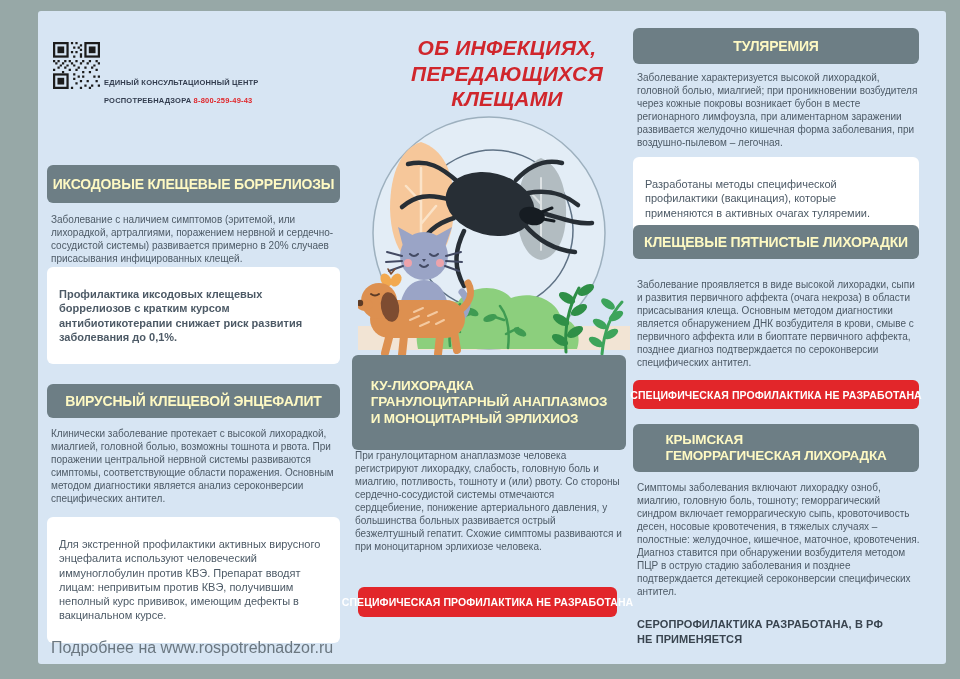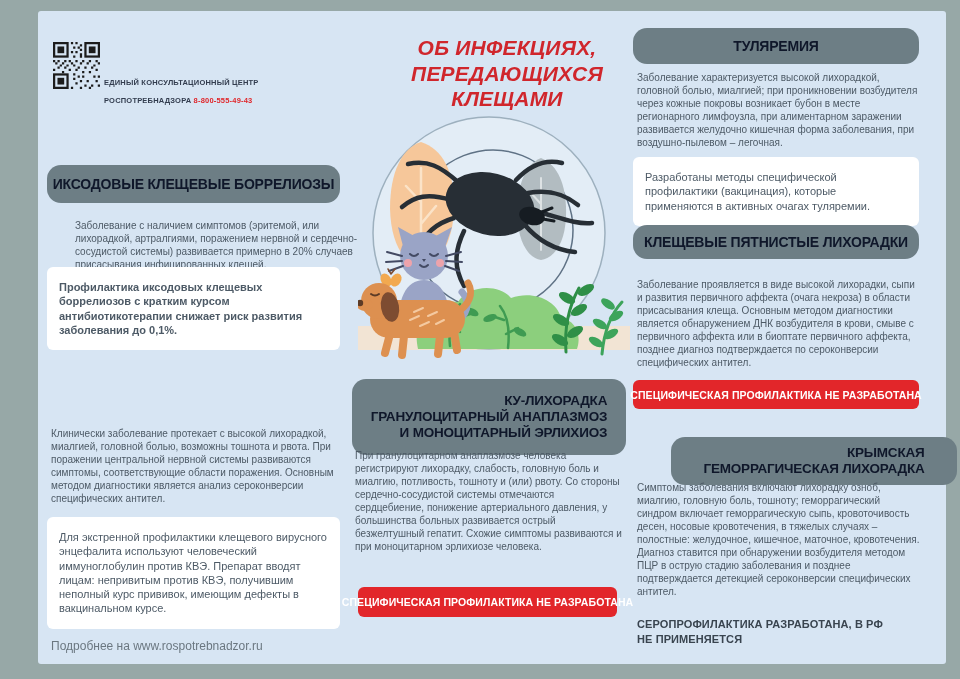--- a/index.html
+++ b/index.html
@@ -28,45 +28,45 @@
   }
   .brand-phone { color:#e0262a; }
 
   .page-title {
     font-size:21px; font-weight:bold; color:#d0262c; text-align:center;
     line-height:1.22; white-space:pre-line; letter-spacing:.2px;
   }
 
   
   .sec-header {
-    background:#6d7e85; color:#0f172a; border-radius:14px;
+    background:#6d7e85; color:#fef9c3; border-radius:6px;
     display:flex; align-items:center; justify-content:center;
-    font-weight:bold; font-size:14px; text-align:right;
+    font-weight:bold; font-size:14px; text-align:left;
     line-height:1.2; padding:4px 8px; letter-spacing:-0.2px;
     white-space:nowrap;
   }
   .sec-header.multi { white-space:pre-line; font-size:13.5px; }
   .sec-body {
     font-size:10px; line-height:1.3; color:#4d5a66; text-align:left;
   }
   .sec-note {
-    background:#ffffff; border-radius:6px; padding:13px 12px;
+    background:#ffffff; border-radius:6px; padding:20px 12px;
     font-size:11px; line-height:1.3; color:#4d5a66;
   }
   .banner {
     background:#e2262a; color:#ffffff; border-radius:6px;
     display:flex; align-items:center; justify-content:center;
     font-weight:bold; font-size:10.5px; text-align:left;
     letter-spacing:.1px; padding:2px 6px; white-space:nowrap;
   }
   .footnote {
     font-size:11px; font-weight:bold; color:#39444f; line-height:1.35;
     white-space:pre-line; letter-spacing:.1px;
   }
-  .footer-link { font-size:12px; color:#6b7780; }
+  .footer-link { font-size:16px; color:#6b7780; }
 </style>
 </head>
 <body>
 
 <div class="card">
 
   <div class="abs" style="left:15px; top:31px;">
     <svg class="qr" viewBox="0 0 21 21">
       <g fill="#1c1c1c">
         <rect x="0.5" y="0.5" width="6" height="6" fill="none" stroke="#1c1c1c" stroke-width="1"></rect>
@@ -74,21 +74,21 @@
         <rect x="14.5" y="0.5" width="6" height="6" fill="none" stroke="#1c1c1c" stroke-width="1"></rect>
         <rect x="16" y="2" width="3" height="3"></rect>
         <rect x="0.5" y="14.5" width="6" height="6" fill="none" stroke="#1c1c1c" stroke-width="1"></rect>
         <rect x="2" y="16" width="3" height="3"></rect>
         <path d="M8 0h1v1H8z M10 0h1v1h-1z M12 1h1v1h-1z M9 2h1v1H9z M11 2h1v1h-1z M12 3h1v1h-1z M8 4h1v1H8z M10 4h1v1h-1z M12 5h1v1h-1z M9 6h1v1H9z M12 6h1v1h-1z M0 8h1v1H0z M2 8h1v1H2z M5 8h1v1H5z M7 8h1v1H7z M10 8h1v1h-1z M13 8h1v1h-1z M16 8h1v1h-1z M19 8h1v1h-1z M1 9h1v1H1z M4 9h1v1H4z M8 9h1v1H8z M12 9h1v1h-1z M15 9h1v1h-1z M20 9h1v1h-1z M3 10h1v1H3z M6 10h1v1H6z M9 10h1v1H9z M18 10h1v1h-1z M2 11h1v1H2z M5 11h1v1H5z M11 11h1v1h-1z M14 11h1v1h-1z M17 11h1v1h-1z M0 12h1v1H0z M7 12h1v1H7z M10 12h1v1h-1z M19 12h1v1h-1z M4 13h1v1H4z M13 13h1v1h-1z M16 13h1v1h-1z M9 14h1v1H9z M11 15h1v1h-1z M13 15h1v1h-1z M18 15h1v1h-1z M20 15h1v1h-1z M9 16h1v1H9z M12 17h1v1h-1z M15 17h1v1h-1z M19 17h1v1h-1z M10 18h1v1h-1z M14 19h1v1h-1z M17 19h1v1h-1z M20 19h1v1h-1z M8 20h1v1H8z M12 20h1v1h-1z M16 20h1v1h-1z"></path>
       </g>
     </svg>
   </div>
   <div class="abs" style="left:66px; top:60px;">
     <span class="brand-sub">ЕДИНЫЙ КОНСУЛЬТАЦИОННЫЙ ЦЕНТР
-РОСПОТРЕБНАДЗОРА </span><span class="brand-sub brand-phone">8-800-555-49-43</span>
+РОСПОТРЕБНАДЗОРА </span><span class="brand-sub brand-phone">8-800-259-49-43</span>
   </div>
 
   <div class="abs page-title" style="left:319px; top:24px; width:300px;font-style:italic;">ОБ ИНФЕКЦИЯХ,
 ПЕРЕДАЮЩИХСЯ КЛЕЩАМИ</div>
 
   <div class="abs" style="left:320px; top:95px; width:272px; height:258px;">
     <svg width="272" height="258" viewBox="0 0 272 258">
 
       <rect x="-12" y="220" width="296" height="24" rx="12" fill="#f2e4d4"></rect>
 
@@ -201,41 +201,42 @@
           <ellipse cx="253" cy="228" rx="8" ry="4" transform="rotate(-30 253 228)"></ellipse>
           <ellipse cx="242" cy="218" rx="8" ry="4" transform="rotate(-150 242 218)"></ellipse>
           <ellipse cx="258" cy="210" rx="8" ry="4" transform="rotate(-30 258 210)"></ellipse>
           <ellipse cx="250" cy="198" rx="8" ry="4" transform="rotate(-145 250 198)"></ellipse>
         </g>
       </g>
     </svg>
   </div>
 
   <div class="abs sec-header" style="left:9px; top:154px; width:293px; height:38px;">ИКСОДОВЫЕ КЛЕЩЕВЫЕ БОРРЕЛИОЗЫ</div>
-  <div class="abs sec-body" style="left:13px; top:208px; width:290px;margin-left:24px;">Заболевание с наличием симптомов (эритемой, или лихорадкой, артралгиями, поражением нервной и сердечно-сосудистой системы) развивается примерно в 20% случаев присасывания инфицированных клещей.</div>
+  <div class="abs sec-body" style="left:13px; top:202px; width:290px;">Заболевание с наличием симптомов (эритемой, или лихорадкой, артралгиями, поражением нервной и сердечно-сосудистой системы) развивается примерно в 20% случаев присасывания инфицированных клещей.</div>
   <div class="abs sec-note" style="left:9px; top:256px; width:293px;font-weight:bold;">Профилактика иксодовых клещевых боррелиозов с кратким курсом антибиотикотерапии снижает риск развития заболевания до 0,1%.</div>
 
+  <div class="abs sec-header" style="left:9px; top:373px; width:293px; height:34px;">ВИРУСНЫЙ КЛЕЩЕВОЙ ЭНЦЕФАЛИТ</div>
   <div class="abs sec-body" style="left:13px; top:416px; width:290px;">Клинически заболевание протекает с высокой лихорадкой, миалгией, головной болью, возможны тошнота и рвота. При поражении центральной нервной системы развиваются симптомы, соответствующие области поражения. Основным методом диагностики является анализ сероконверсии специфических антител.</div>
-  <div class="abs sec-note" style="left:9px; top:506px; width:293px;">Для экстренной профилактики клещевого вирусного энцефалита используют человеческий иммуноглобулин против КВЭ. Препарат вводят лицам: непривитым против КВЭ, получившим неполный курс прививок, имеющим дефекты в вакцинальном курсе.</div>
+  <div class="abs sec-note" style="left:9px; top:506px; width:293px;">Для экстренной профилактики активных вирусного энцефалита используют человеческий иммуноглобулин против КВЭ. Препарат вводят лицам: непривитым против КВЭ, получившим неполный курс прививок, имеющим дефекты в вакцинальном курсе.</div>
 
   <div class="abs footer-link" style="left:13px; top:628px;">Подробнее на www.rospotrebnadzor.ru</div>
 
-  <div class="abs sec-header multi" style="left:314px; top:368px; width:274px; height:76px;">КУ-ЛИХОРАДКА
+  <div class="abs sec-header multi" style="left:314px; top:344px; width:274px; height:95px;">КУ-ЛИХОРАДКА
 ГРАНУЛОЦИТАРНЫЙ АНАПЛАЗМОЗ
 И МОНОЦИТАРНЫЙ ЭРЛИХИОЗ</div>
   <div class="abs sec-body" style="left:317px; top:438px; width:270px;">При гранулоцитарном анаплазмозе человека регистрируют лихорадку, слабость, головную боль и миалгию, потливость, тошноту и (или) рвоту. Со стороны сердечно-сосудистой системы отмечаются сердцебиение, понижение артериального давления, у большинства больных развивается острый безжелтушный гепатит.  Схожие симптомы развиваются и при моноцитарном эрлихиозе человека.</div>
   <div class="abs banner" style="left:320px; top:576px; width:259px; height:30px;">СПЕЦИФИЧЕСКАЯ ПРОФИЛАКТИКА НЕ РАЗРАБОТАНА</div>
 
   <div class="abs sec-header" style="left:595px; top:17px; width:286px; height:36px;">ТУЛЯРЕМИЯ</div>
   <div class="abs sec-body" style="left:599px; top:60px; width:284px;">Заболевание характеризуется высокой лихорадкой, головной болью, миалгией; при проникновении возбудителя через кожные покровы возникает бубон в месте регионарного лимфоузла, при алиментарном заражении развивается желудочно кишечная форма заболевания, при воздушно-пылевом – легочная.</div>
   <div class="abs sec-note" style="left:595px; top:146px; width:286px;">Разработаны методы специфической профилактики (вакцинация), которые применяются в активных очагах туляремии.</div>
 
   <div class="abs sec-header" style="left:595px; top:214px; width:286px; height:34px;">КЛЕЩЕВЫЕ ПЯТНИСТЫЕ ЛИХОРАДКИ</div>
   <div class="abs sec-body" style="left:599px; top:267px; width:284px;">Заболевание проявляется в виде высокой лихорадки, сыпи и развития первичного аффекта (очага некроза) в области присасывания клеща. Основным методом диагностики является обнаружением ДНК возбудителя в крови, смыве с первичного аффекта или в биоптате первичного аффекта, позднее диагноз подтверждается по сероконверсии специфических антител.</div>
   <div class="abs banner" style="left:595px; top:369px; width:286px; height:29px;">СПЕЦИФИЧЕСКАЯ ПРОФИЛАКТИКА НЕ РАЗРАБОТАНА</div>
 
-  <div class="abs sec-header multi" style="left:595px; top:426px; width:286px; height:48px;margin-left:38px;">КРЫМСКАЯ
+  <div class="abs sec-header multi" style="left:595px; top:413px; width:286px; height:48px;">КРЫМСКАЯ
 ГЕМОРРАГИЧЕСКАЯ ЛИХОРАДКА</div>
   <div class="abs sec-body" style="left:599px; top:470px; width:284px;">Симптомы заболевания включают лихорадку озноб, миалгию, головную боль, тошноту; геморрагический синдром включает геморрагическую сыпь, кровоточивость десен, носовые кровотечения, в тяжелых случаях – полостные: желудочное, кишечное, маточное, кровотечения. Диагноз ставится при обнаружении возбудителя методом ПЦР в острую стадию заболевания и позднее подтверждается детекцией сероконверсии специфических антител.</div>
   <div class="abs footnote" style="left:599px; top:606px; width:284px;">СЕРОПРОФИЛАКТИКА РАЗРАБОТАНА,  В РФ
 НЕ ПРИМЕНЯЕТСЯ</div>
 
 </div>
 
 </body></html>

